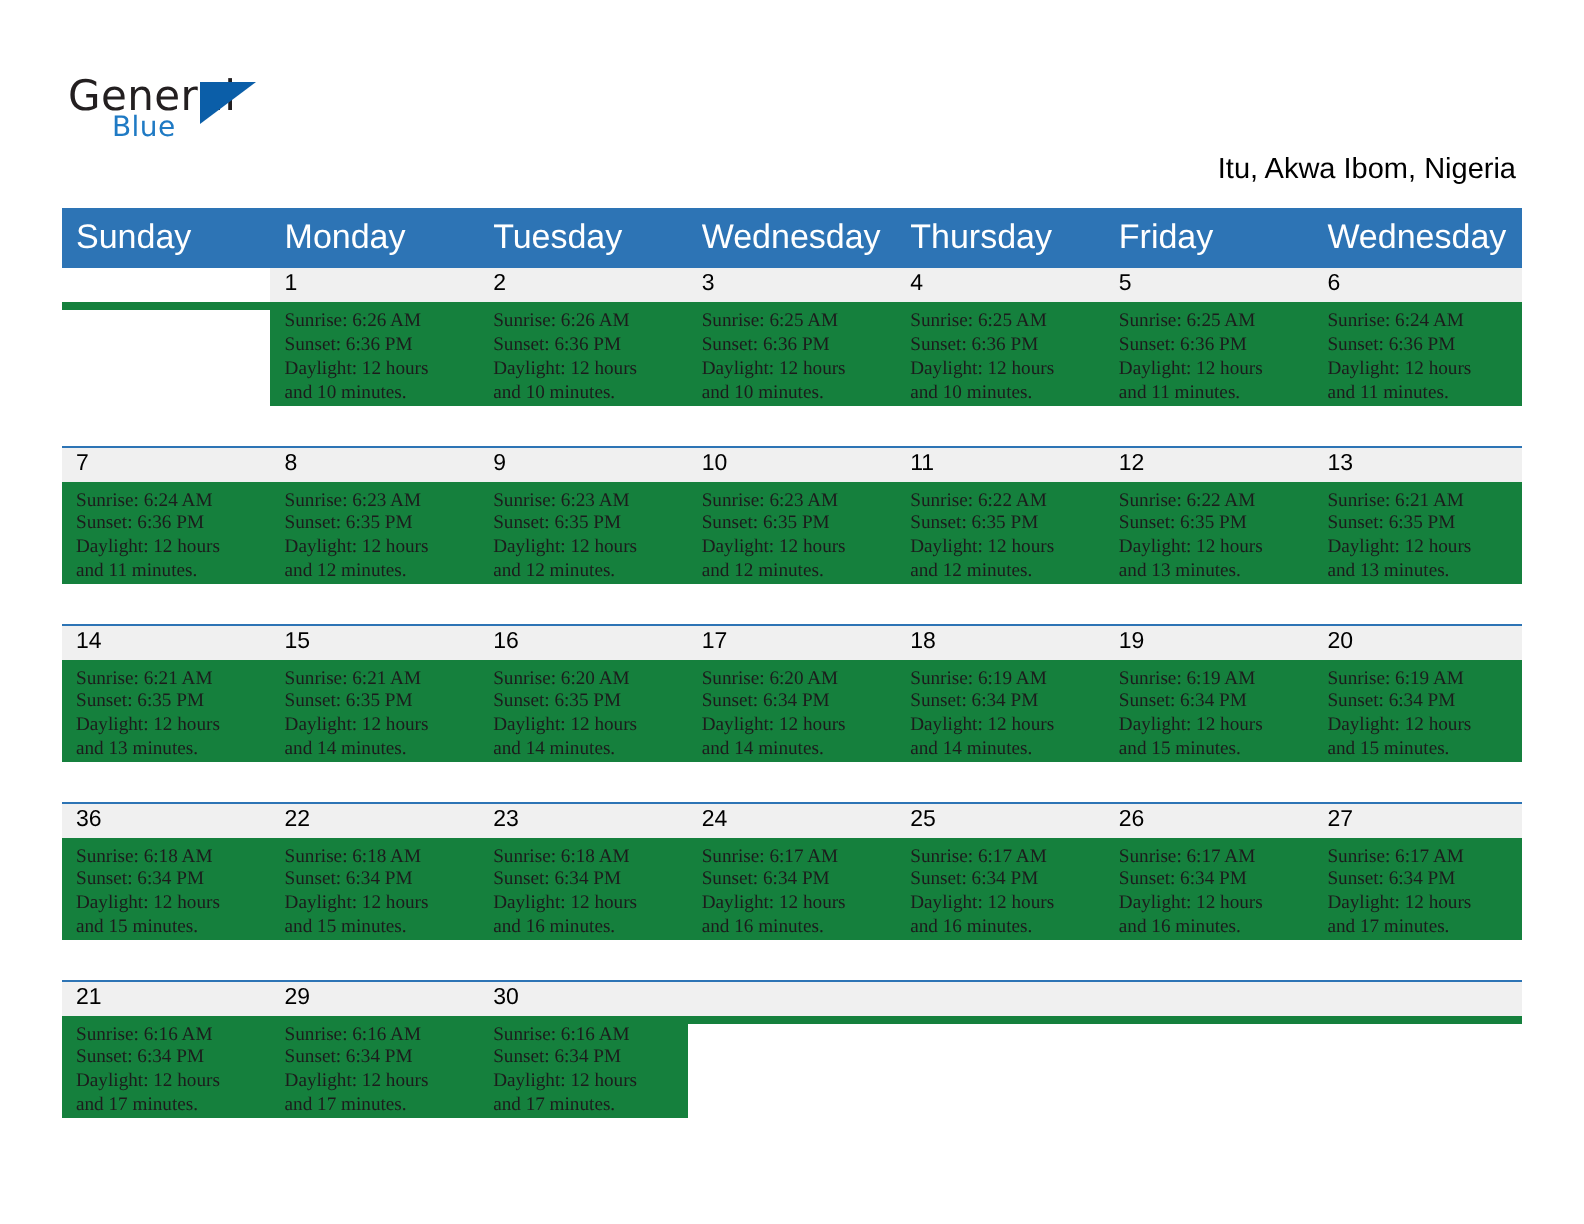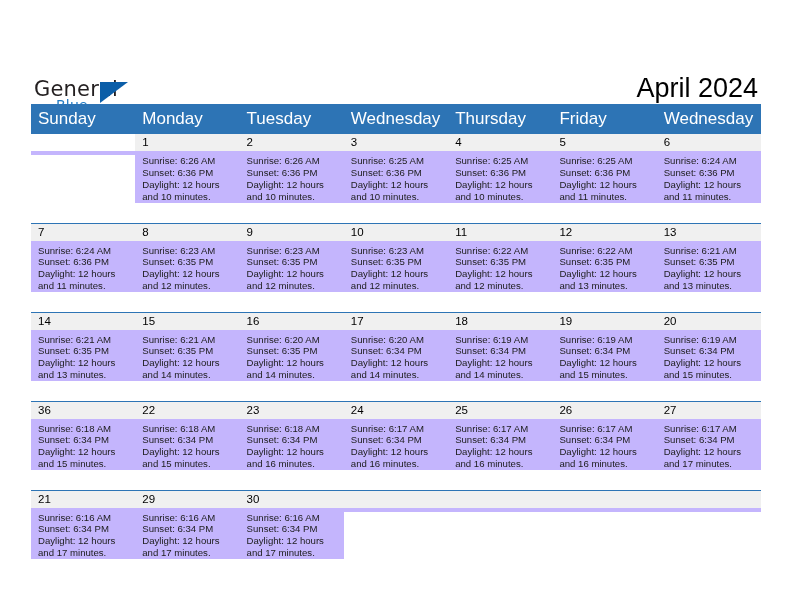--- a/index.html
+++ b/index.html
@@ -21,21 +21,20 @@
     box-sizing: border-box;
   }
 
   
   .header {
     position: absolute;
     left: 0;
     top: 0;
     width: 792px;
     height: 98px;
-    margin-top: 41px;
   }
   .logo {
     position: absolute;
     left: 34px;
     top: 36px;
     width: 130px;
     height: 50px;
   }
   .logo-general {
     position: absolute;
@@ -132,36 +131,37 @@
     background: #f0f0f0;
   }
   .cell.blank .daynum-band {
     background: transparent;
   }
   .info {
     padding: 4px 5px 0 7px;
     font-size: 9.6px;
     line-height: 11.9px;
     color: #1c1c1c;
-    background: #c4b5fd;
+    background: #15803d;
+    font-family: Liberation Serif, serif;
   }
   .info div { white-space: nowrap; }
 </style>
 </head>
 <body>
 
 <div class="page">
 
   <div class="header">
     <div class="logo">
       <span class="logo-general">General</span>
       <span class="logo-triangle"></span>
       <span class="logo-blue">Blue</span>
     </div>
-    <div class="title">April 2024</div>
+    <div class="subtitle">Itu, Akwa Ibom, Nigeria</div>
   </div>
 
   <table class="calendar">
     <colgroup>
       <col>
         <col>
         <col>
         <col>
         <col>
         <col>

